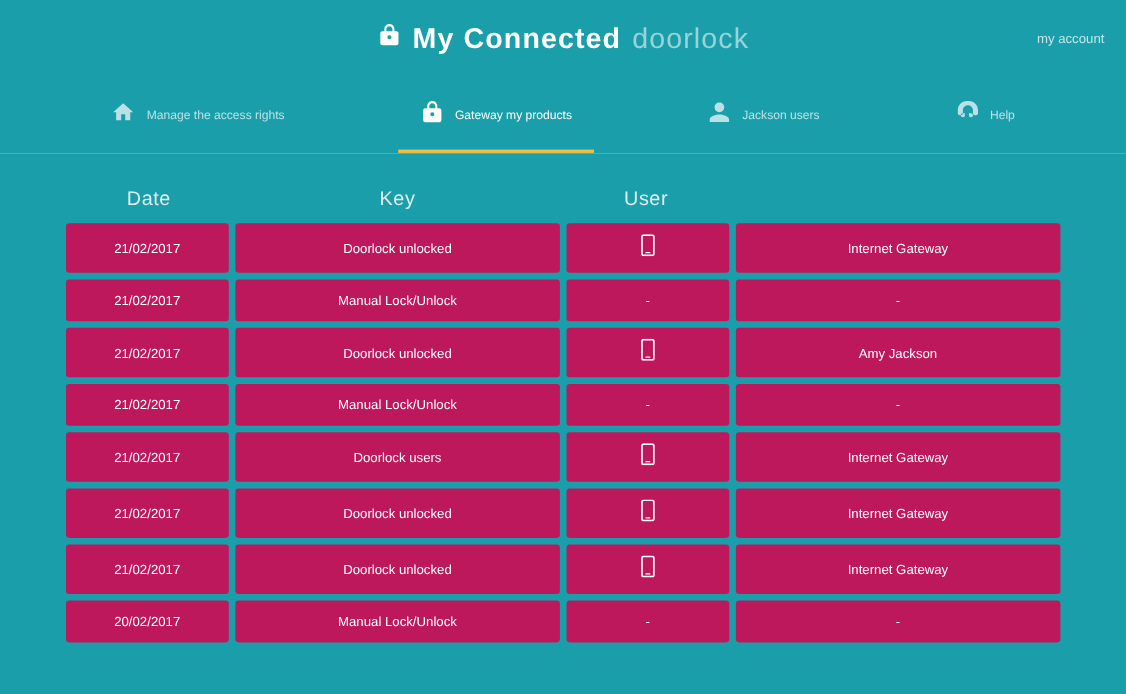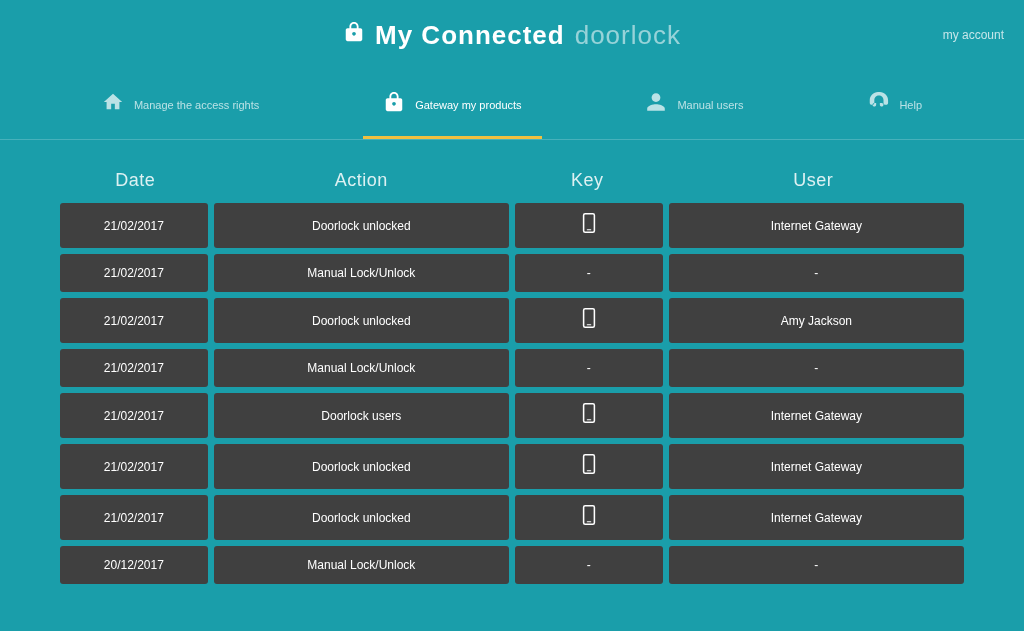--- a/index.html
+++ b/index.html
@@ -107,21 +107,21 @@
       color: rgba(255,255,255,0.85);
       letter-spacing: 0.5px;
     }
     .table-row {
       display: grid;
       grid-template-columns: 1fr 2fr 1fr 2fr;
       gap: 6px;
       margin-bottom: 6px;
     }
     .table-cell {
-      background-color: #404040;
+      background-color: #be185d;
       border-radius: 3px;
       padding: 10px 8px;
       text-align: center;
       font-size: 12px;
       color: white;
       min-height: 38px;
       display: flex;
       align-items: center;
       justify-content: center;
     }
@@ -162,39 +162,38 @@
     </span>
     <span>Gateway my products</span>
   </div>
 
   <div class="nav-item">
     <span class="nav-icon">
       <svg width="22" height="22" viewBox="0 0 24 24" fill="rgba(255,255,255,0.7)">
         <path d="M12 12c2.7 0 4.8-2.1 4.8-4.8S14.7 2.4 12 2.4 7.2 4.5 7.2 7.2 9.3 12 12 12zm0 2.4c-3.2 0-9.6 1.6-9.6 4.8v2.4h19.2v-2.4c0-3.2-6.4-4.8-9.6-4.8z"></path>
       </svg>
     </span>
-    <span>Manual users</span>
+    <span>Jackson users</span>
   </div>
 
   <div class="nav-item">
     <span class="nav-icon">
       <svg width="22" height="22" viewBox="0 0 24 24" fill="rgba(255,255,255,0.7)">
         <path d="M12 1C7.03 1 3 5.03 3 10v3c0 1.1.9 2 2 2h1c1.1 0 2-.9 2-2v-3c0-2.76 2.24-5 5-5s5 2.24 5 5v3c0 1.1.9 2 2 2h1c1.1 0 2-.9 2-2v-3c0-4.97-4.03-9-9-9zm-2 14c0 1.1-.9 2-2 2s-2-.9-2-2 .9-2 2-2h2v2zm8 0c0 1.1-.9 2-2 2s-2-.9-2-2v-2h2c1.1 0 2 .9 2 2z"></path>
       </svg>
     </span>
     <span>Help</span>
   </div>
 
 </div>
 
 <div class="main">
 
   <div class="table-header">
     <div>Date</div>
-    <div>Action</div>
     <div>Key</div>
     <div>User</div>
   </div>
 
   <div id="table-body">
       <div class="table-row">
         <div class="table-cell">21/02/2017</div>
         <div class="table-cell">Doorlock unlocked</div>
         <div class="table-cell">
           <span style="font-size:18px;">
@@ -264,20 +263,20 @@
           <span style="font-size:18px;">
         <svg width="16" height="20" viewBox="0 0 16 26" fill="none" xmlns="http://www.w3.org/2000/svg">
           <rect x="1" y="1" width="14" height="24" rx="2" ry="2" stroke="white" stroke-width="2" fill="none"></rect>
           <rect x="5" y="21" width="6" height="1.5" rx="1" fill="white"></rect>
         </svg>
       </span>
         </div>
         <div class="table-cell">Internet Gateway</div>
       </div>
       <div class="table-row">
-        <div class="table-cell">20/12/2017</div>
+        <div class="table-cell">20/02/2017</div>
         <div class="table-cell">Manual Lock/Unlock</div>
         <div class="table-cell">-</div>
         <div class="table-cell">-</div>
       </div>
     </div>
 
 </div>
 
 </body></html>

